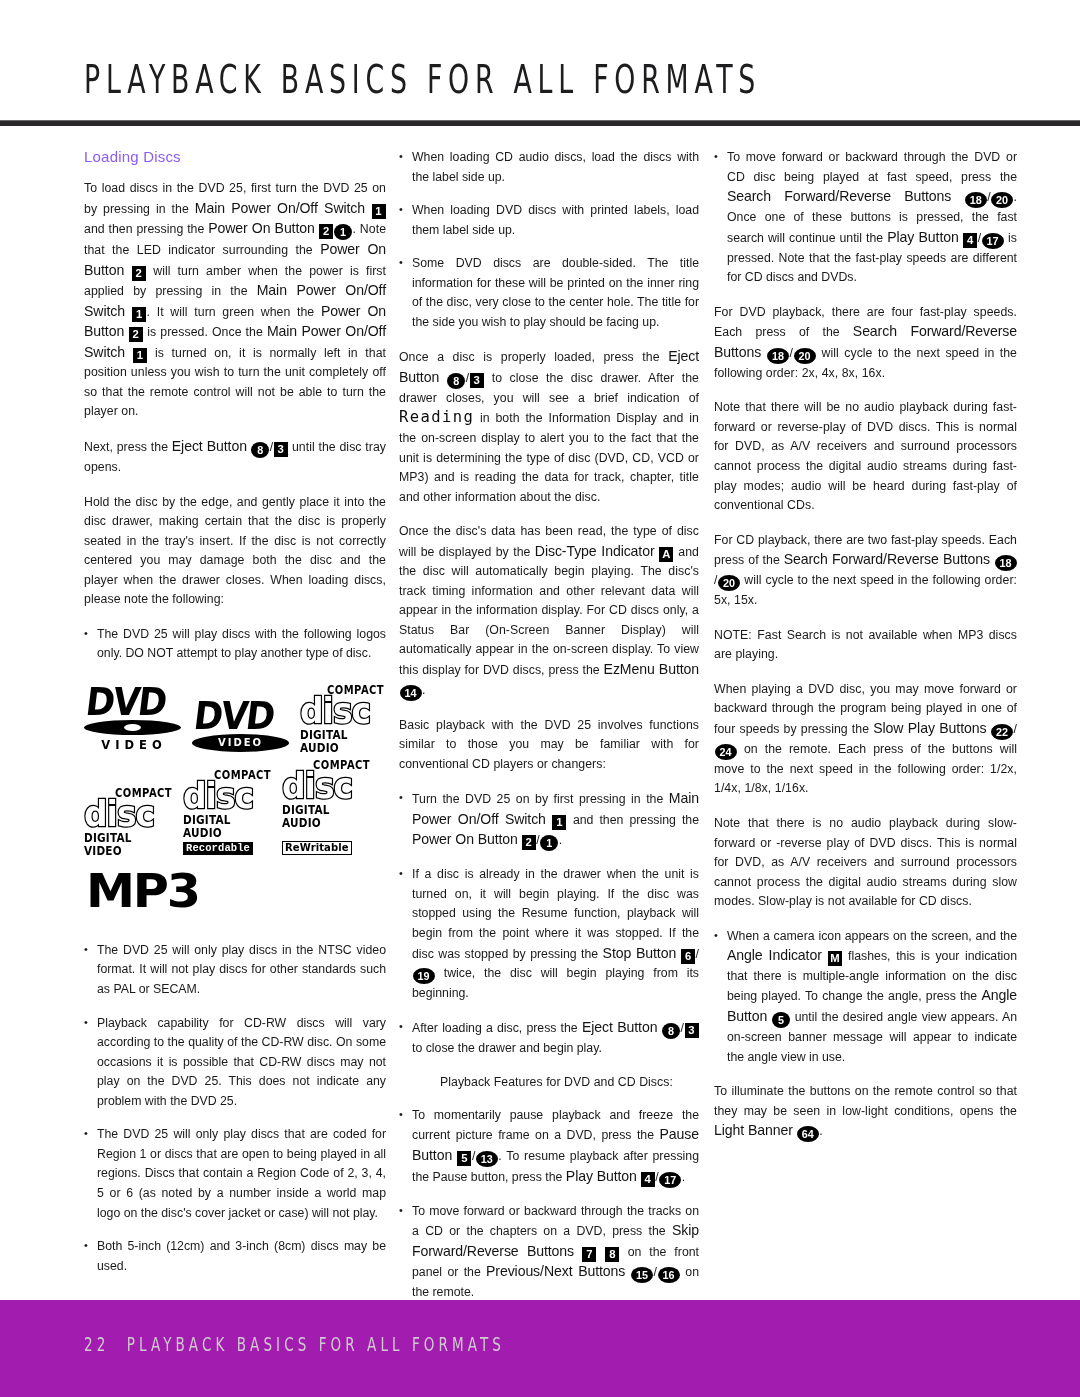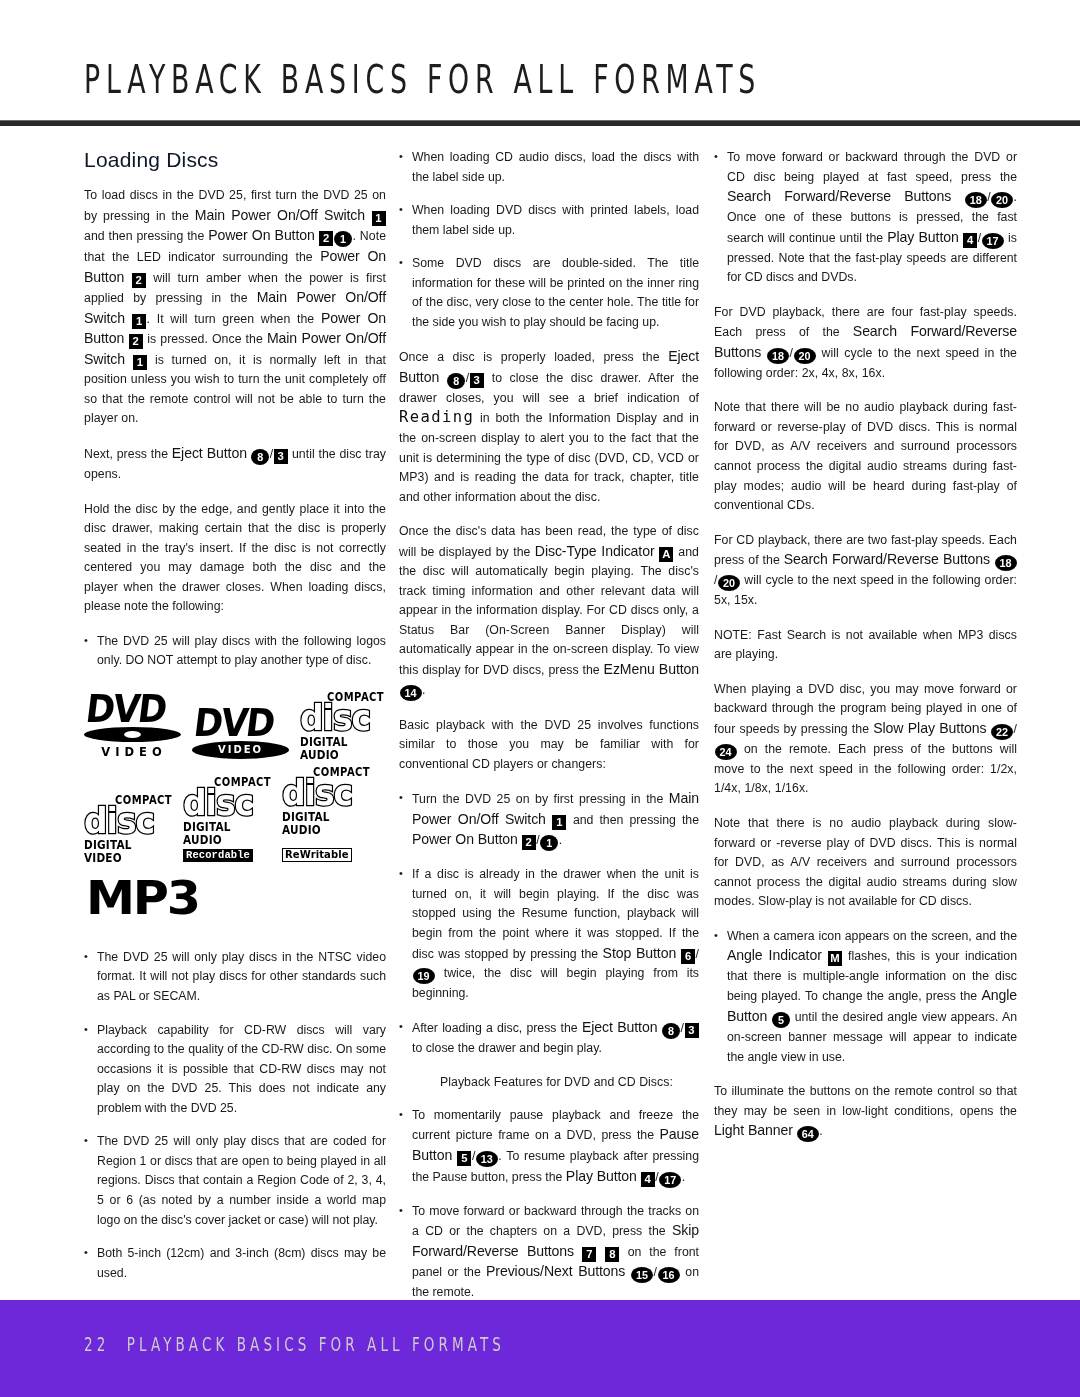--- a/index.html
+++ b/index.html
@@ -40,24 +40,24 @@
   .content{
     position:absolute; left:0; top:148px; width:1080px; height:1120px;
   }
   .col{ position:absolute; top:0; }
   .col-1{ left:84px;  width:302px; }
   .col-2{ left:399px; width:300px; }
   .col-3{ left:714px; width:303px; }
 
   h2.sec-title{
     margin:0 0 14px 0;
-    font-size:21px;
+    font-size:15px;
     font-weight:400;
     letter-spacing:.2px;
-    color:#0f172a;
+    color:#8b5cf6;
   }
 
   p.body{
     margin:0 0 15px 0;
     font-size:12.3px;
     line-height:19.55px;
     text-align:justify;
     color:#1a1a1a;
     letter-spacing:.05px;
   }
@@ -224,21 +224,21 @@
     font-family:"DejaVu Sans","Liberation Sans", sans-serif;
     font-weight:bold; font-size:44px; line-height:46px;
     letter-spacing:-2px; color:#000;
     transform:scaleY(1.05) scaleX(1.12); transform-origin:left bottom;
     margin-top:14px; margin-left:2px;
   }
 
   
   .footer-bar{
     position:absolute; left:0; top:1300px; width:1080px; height:97px;
-    background:#6d28d9;
+    background:#a21caf;
   }
   .footer-bar .ftxt{
     position:absolute; left:84px; top:33px;
     font-family:"DejaVu Sans Condensed","Liberation Sans", sans-serif;
     font-weight:300;
     font-size:15.5px;
     letter-spacing:4.2px;
     color:#cfcccd;
     transform:scaleY(1.28) scaleX(0.97);
     transform-origin:left top;

